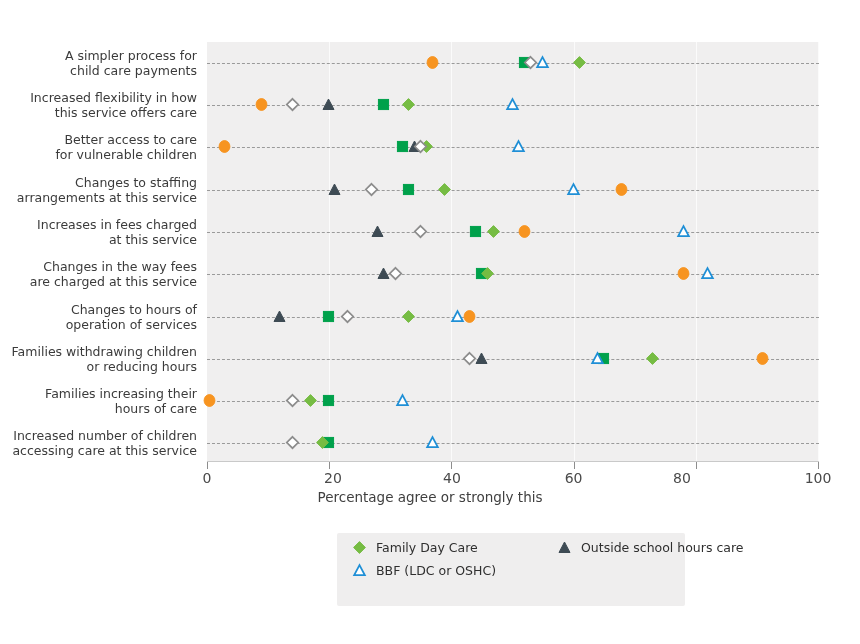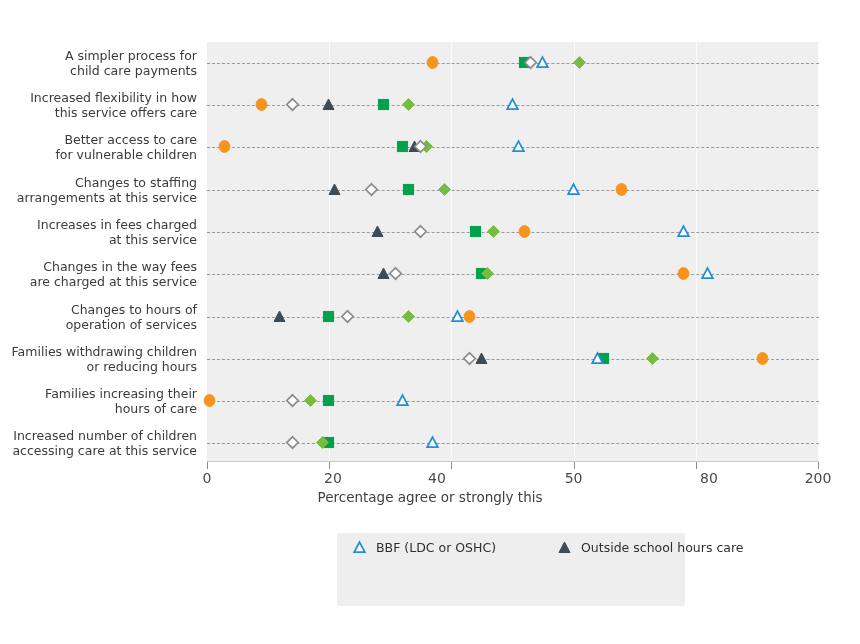--- a/index.html
+++ b/index.html
@@ -451,45 +451,53 @@
       </div>
     </div>
 
   <div class="axis-base"></div>
   <div id="tick-layer">
       <div class="tick" style="left: 207px;"></div>
       <div class="tick-label" style="left: 207px;">0</div>
       <div class="tick" style="left: 329.2px;"></div>
       <div class="tick-label" style="left: 333px;">20</div>
       <div class="tick" style="left: 451.4px;"></div>
-      <div class="tick-label" style="left: 437px;">40</div>
+      <div class="tick-label" style="left: 452px;">40</div>
       <div class="tick" style="left: 573.6px;"></div>
-      <div class="tick-label" style="left: 573.6px;">50</div>
+      <div class="tick-label" style="left: 573.6px;">60</div>
       <div class="tick" style="left: 695.8px;"></div>
-      <div class="tick-label" style="left: 709px;">80</div>
+      <div class="tick-label" style="left: 682px;">80</div>
       <div class="tick" style="left: 818px;"></div>
-      <div class="tick-label" style="left: 818px;">200</div>
+      <div class="tick-label" style="left: 818px;">100</div>
     </div>
 
   <div class="axis-title">Percentage agree or strongly this</div>
 
   <div class="legend">
     <div class="legend-grid" id="legend-grid">
         <div class="legend-item">
           <span class="legend-key">
             <svg width="13" height="13" viewBox="0 0 13 13">
-              <polygon points="6.5,1.2 11.8,11.2 1.2,11.2" fill="#FFFFFF" stroke="#1F8FD6" stroke-width="1.8"></polygon>
+              <polygon points="6.5,0.6 12.4,6.5 6.5,12.4 0.6,6.5" fill="#76BC43" stroke="#76BC43" stroke-width="1"></polygon>
             </svg>
           </span>
-          <span>BBF (LDC or OSHC)</span>
+          <span>Family Day Care</span>
         </div>
         <div class="legend-item">
           <span class="legend-key">
             <svg width="13" height="13" viewBox="0 0 13 13">
               <polygon points="6.5,1 12,11.5 1,11.5" fill="#3E4B54" stroke="#3E4B54" stroke-width="1"></polygon>
             </svg>
           </span>
           <span>Outside school hours care</span>
         </div>
+        <div class="legend-item">
+          <span class="legend-key">
+            <svg width="13" height="13" viewBox="0 0 13 13">
+              <polygon points="6.5,1.2 11.8,11.2 1.2,11.2" fill="#FFFFFF" stroke="#1F8FD6" stroke-width="1.8"></polygon>
+            </svg>
+          </span>
+          <span>BBF (LDC or OSHC)</span>
+        </div>
       </div>
   </div>
 
 </div>
 
 </body></html>

